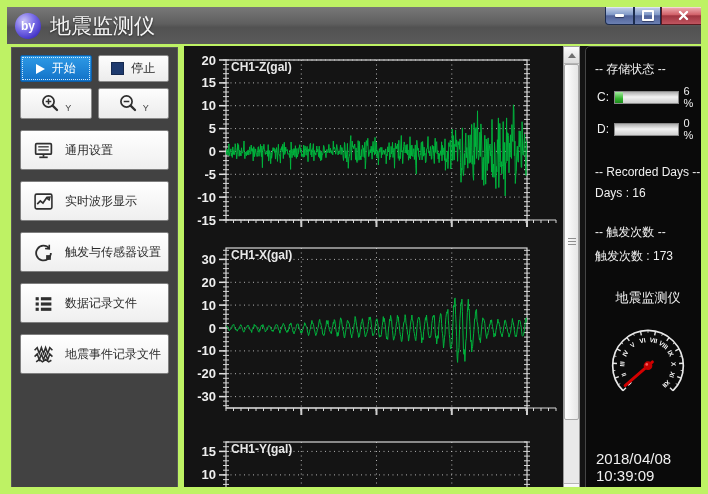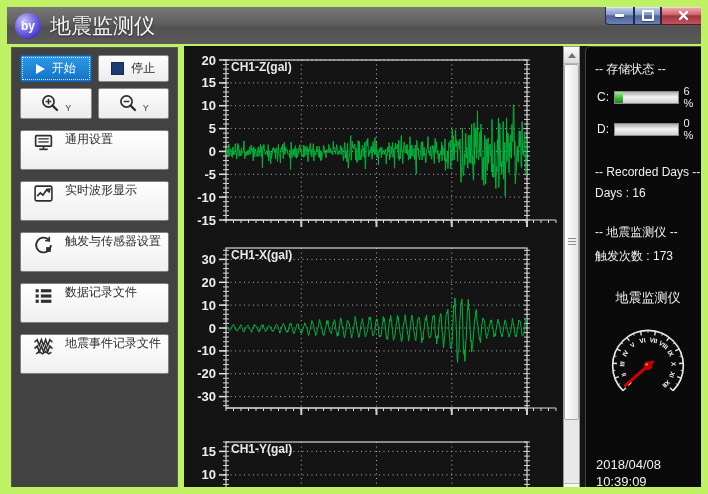--- a/index.html
+++ b/index.html
@@ -30,21 +30,21 @@
   .btn-row{display:grid;grid-template-columns:1fr 1fr;gap:6px;margin-bottom:6px;}
   .btn{display:flex;align-items:center;justify-content:center;gap:7px;height:27px;
     background:linear-gradient(180deg,#fdfdfd,#ececec);border:1px solid #8a8a8a;border-radius:2px;
     font-size:12px;color:#1f1f1f;cursor:pointer;font-family:inherit;padding:0;}
   .btn.tall{height:31px;}
   .btn-start{background:linear-gradient(180deg,#2e9ae6,#1272c8);border:1px solid #0f5ea6;color:#fff;
     outline:1px dotted #cfe7fa;outline-offset:-3px;}
   .play-tri{width:0;height:0;border-left:9px solid #fff;border-top:5px solid transparent;border-bottom:5px solid transparent;}
   .stop-sq{width:11px;height:11px;background:#1e3a6e;border:1px solid #16294f;}
   .zoom-sub{font-size:9px;color:#444;align-self:flex-end;margin-bottom:5px;margin-left:-3px;}
-  .menu-btn{display:flex;align-items:flex-start;gap:11px;width:100%;height:40px;margin-top:11px;
+  .menu-btn{display:flex;align-items:center;gap:11px;width:100%;height:40px;margin-top:11px;
     background:linear-gradient(180deg,#ffffff,#efefef);border:1px solid #7f7f7f;border-radius:2px;
     padding:0 0 0 11px;box-sizing:border-box;font-size:12px;color:#2b2b2b;cursor:pointer;font-family:inherit;text-align:left;}
   .mi{flex:0 0 auto;display:flex;align-items:center;justify-content:center;width:22px;height:22px;}
 
   
   .chart-panel{position:absolute;left:177px;top:39px;width:416px;height:455px;background:#141414;overflow:hidden;}
   .chart{position:absolute;left:0;width:377px;height:186px;}
   .chart-z{top:4px;} .chart-x{top:192px;} .chart-y{top:386px;}
   .tick{font:bold 13px "Liberation Sans","DejaVu Sans",sans-serif;fill:#eeeeee;}
   .ctitle{font:bold 12px "Liberation Sans","DejaVu Sans",sans-serif;fill:#e8e8e8;}
@@ -67,21 +67,21 @@
     border:1px solid #454545;border-radius:5px;box-sizing:border-box;color:#f0f0f0;font-size:12px;padding:14px 9px 13px 9px;}
   .sp-header{margin:0 0 7px 0;}
   .drive-row{display:flex;align-items:center;gap:5px;margin:0 0 8px 2px;}
   .drive-track{width:68px;height:11px;border:1px solid #8a8a8a;background:linear-gradient(180deg,#aeaeae,#f2f2f2 45%,#cfcfcf);position:relative;overflow:hidden;}
   .drive-fill{position:absolute;left:0;top:0;bottom:0;}
   .drive-pct{font-size:11px;}
   .sp-gap{height:16px;}
   .gauge-title{text-align:center;margin-top:24px;font-size:13px;}
   .gauge-wrap{display:flex;justify-content:center;margin-top:4px;}
   .gauge-value{text-align:center;font-size:13px;margin-top:-4px;}
-  .datetime{position:absolute;left:10px;bottom:8px;line-height:17px;font-size:13px;}
+  .datetime{position:absolute;left:10px;bottom:14px;line-height:17px;font-size:15px;}
 </style>
 </head>
 <body>
 
 <div class="window">
 
   <div class="titlebar">
     <div class="app-icon">
         <span>by</span>
       </div>
@@ -694,21 +694,21 @@
           <span class="drive-fill" style="width: 0px; background: linear-gradient(rgb(164, 235, 160), rgb(53, 179, 47) 60%, rgb(29, 138, 29));"></span>
         </span>
       <span class="drive-pct">0 %</span>
     </div>
 
     <div class="sp-gap"></div>
     <div class="sp-header">-- Recorded Days --</div>
     <div style="margin-bottom:8px;">Days : 16</div>
 
     <div class="sp-gap"></div>
-    <div class="sp-header">-- 地震监测仪 --</div>
+    <div class="sp-header">-- 触发次数 --</div>
     <div>触发次数 : 173</div>
 
     <div class="gauge-title">地震监测仪</div>
     <div class="gauge-wrap" id="gauge">
         <svg width="126" height="96" viewBox="0 0 126 96">
           <path d="M 33.3 85.7 A 42 42 0 1 1 92.7 85.7" fill="none" stroke="#e8e8e8" stroke-width="2"></path>
           <line x1="33.3" y1="85.7" x2="36.8" y2="82.2" stroke="#e8e8e8" stroke-width="1.6"></line>
           <line x1="27.7" y1="78.7" x2="30.0" y2="77.2" stroke="#e8e8e8" stroke-width="1"></line>
           <text x="41.1" y="77.9" transform="rotate(-135.0 41.1 77.9)" text-anchor="middle" dominant-baseline="central" class="gl">I</text>
           <line x1="23.6" y1="70.7" x2="28.3" y2="68.9" stroke="#e8e8e8" stroke-width="1.6"></line>

